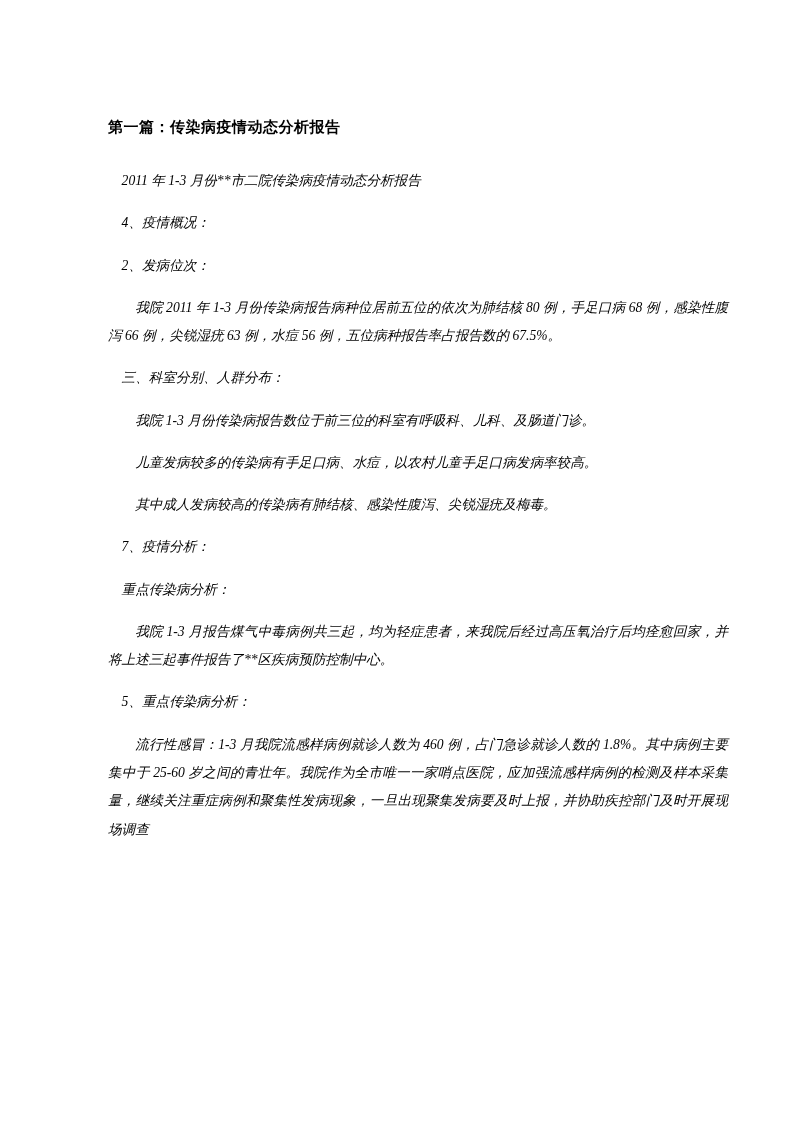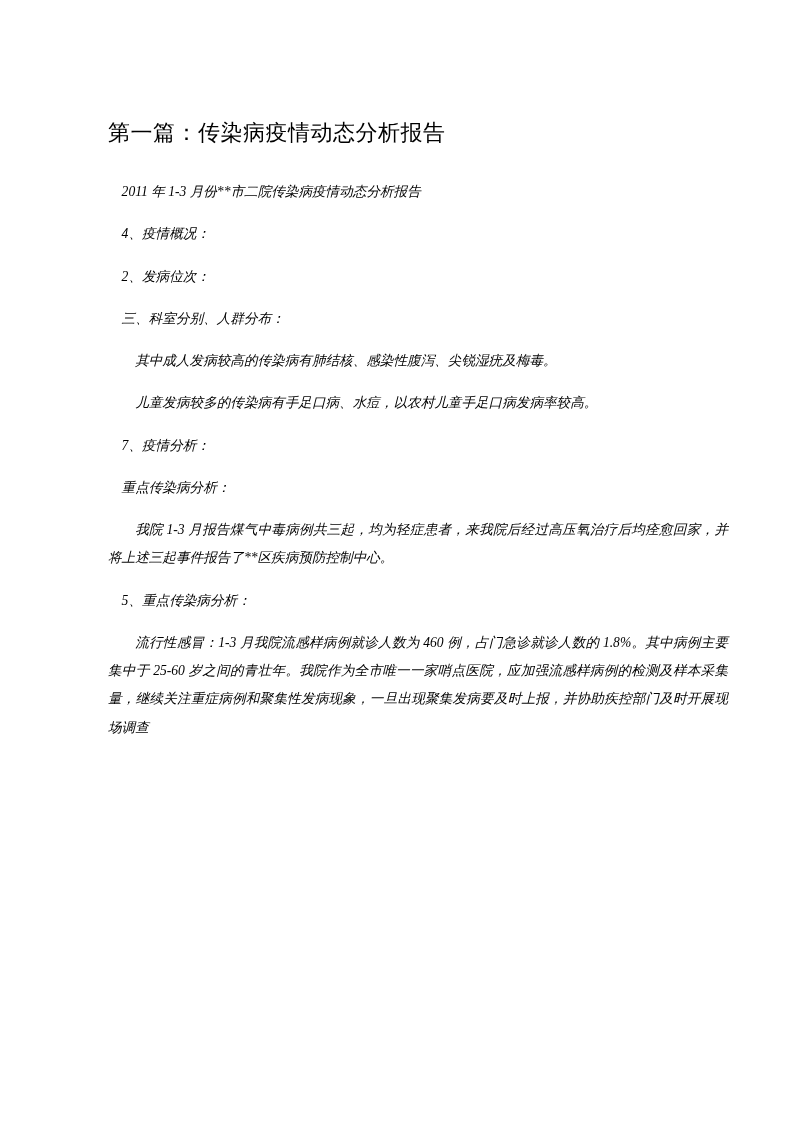--- a/index.html
+++ b/index.html
@@ -15,22 +15,22 @@
   }
   .page {
     position: relative;
     width: 800px;
     min-height: 1132px;
     box-sizing: border-box;
     padding: 118px 72px 40px 108px;
   }
   .doc-title {
     font-family: "Liberation Sans", sans-serif;
-    font-weight: normal;
-    font-size: 22px;
+    font-weight: bold;
+    font-size: 15px;
     letter-spacing: 0.5px;
     margin: 0 0 30px 0;
     color: #000;
   }
   .para {
     font-size: 13.6px;
     line-height: 2.08;
     margin: 0 0 14px 0;
     text-align: justify;
     text-justify: inter-ideograph;
@@ -45,21 +45,23 @@
 </style>
 </head>
 <body>
 
 <div class="page">
   <h1 class="doc-title">第一篇：传染病疫情动态分析报告</h1>
 
   <p class="para indent1">2011 年 1-3 月份**市二院传染病疫情动态分析报告</p>
   <p class="para indent1">4、疫情概况：</p>
   <p class="para indent1">2、发病位次：</p>
+  <p class="para indent2">我院 2011 年 1-3 月份传染病报告病种位居前五位的依次为肺结核 80 例，手足口病 68 例，感染性腹泻 66 例，尖锐湿疣 63 例，水痘 56 例，五位病种报告率占报告数的 67.5%。</p>
   <p class="para indent1">三、科室分别、人群分布：</p>
+  <p class="para indent2">我院 1-3 月份传染病报告数位于前三位的科室有呼吸科、儿科、及肠道门诊。</p>
+  <p class="para indent2">儿童发病较多的传染病有手足口病、水痘，以农村儿童手足口病发病率较高。</p>
   <p class="para indent2">其中成人发病较高的传染病有肺结核、感染性腹泻、尖锐湿疣及梅毒。</p>
-  <p class="para indent2">儿童发病较多的传染病有手足口病、水痘，以农村儿童手足口病发病率较高。</p>
   <p class="para indent1">7、疫情分析：</p>
   <p class="para indent1">重点传染病分析：</p>
   <p class="para indent2">我院 1-3 月报告煤气中毒病例共三起，均为轻症患者，来我院后经过高压氧治疗后均痊愈回家，并将上述三起事件报告了**区疾病预防控制中心。</p>
   <p class="para indent1">5、重点传染病分析：</p>
   <p class="para indent2">流行性感冒：1-3 月我院流感样病例就诊人数为 460 例，占门急诊就诊人数的 1.8%。其中病例主要集中于 25-60 岁之间的青壮年。我院作为全市唯一一家哨点医院，应加强流感样病例的检测及样本采集量，继续关注重症病例和聚集性发病现象，一旦出现聚集发病要及时上报，并协助疾控部门及时开展现场调查</p>
 </div>
 
 </body></html>

